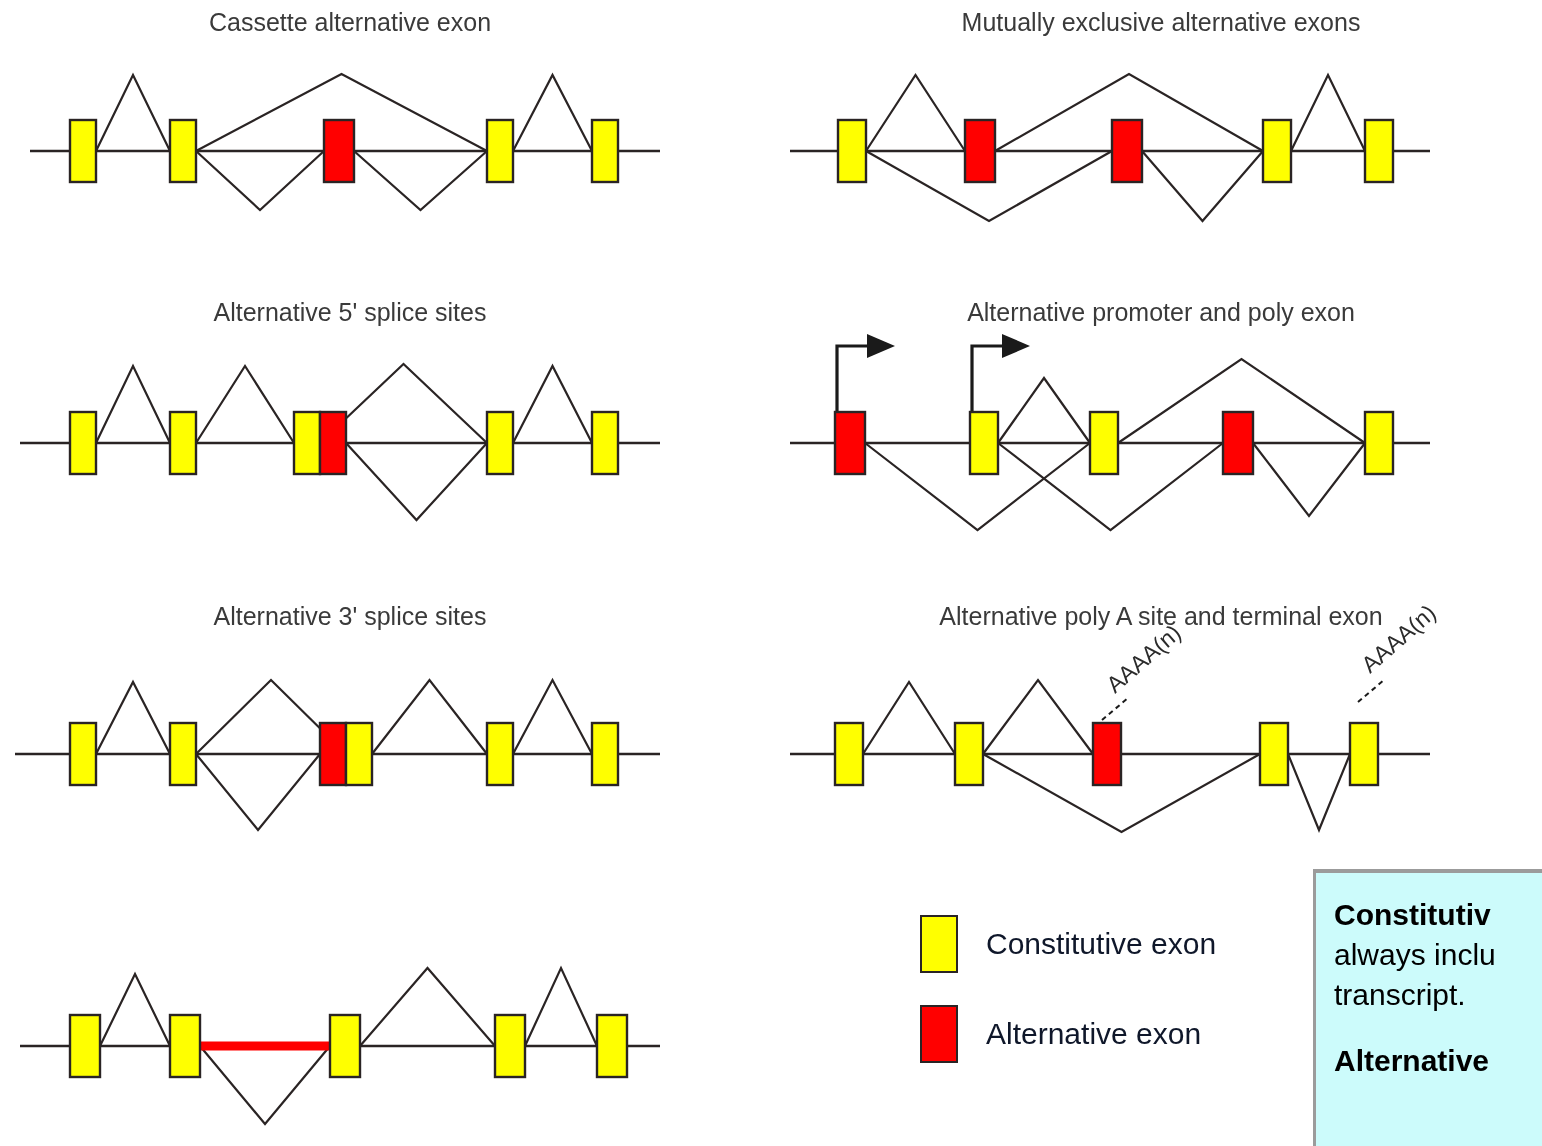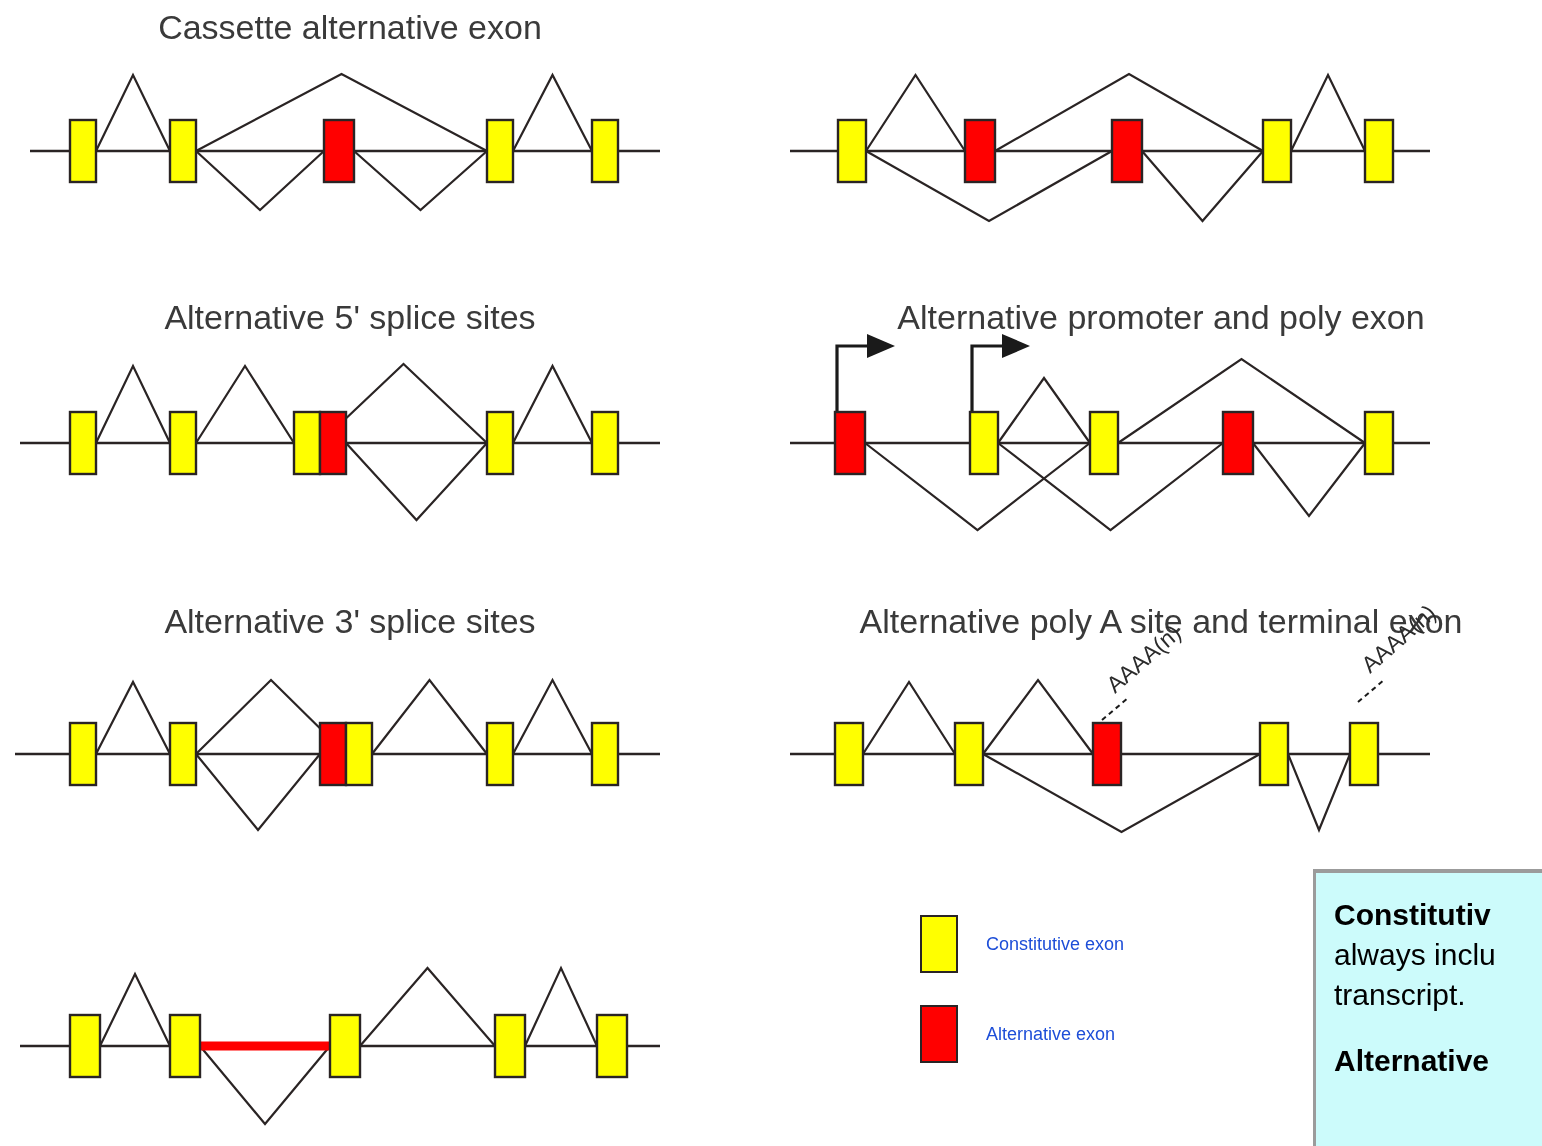--- a/index.html
+++ b/index.html
@@ -5,36 +5,36 @@
   html,body{margin:0;padding:0;background:#ffffff;}
   body{
     width:1542px;height:1146px;position:relative;overflow:hidden;
     font-family:"Liberation Sans", sans-serif;
     -webkit-font-smoothing:antialiased;
   }
   .panel{position:absolute;}
   .panel-title{
     position:absolute;top:0;left:0;width:100%;
     text-align:center;
-    font-size:34px;color:#3a3a3a;
+    font-size:25px;color:#3a3a3a;
     font-family:"Liberation Sans", sans-serif;
     white-space:nowrap;
     letter-spacing:0px;
   }
   .panel-canvas{position:absolute;left:0;}
   svg{display:block;overflow:visible;}
 
   
   #legend{position:absolute;left:920px;top:915px;width:380px;height:190px;}
   .legend-row{position:absolute;left:0;display:flex;align-items:center;}
   .legend-swatch{
     width:38px;height:58px;border:2px solid #2a2424;box-sizing:border-box;
   }
   .legend-label{
-    margin-left:28px;font-size:18px;color:#1d4ed8;
+    margin-left:28px;font-size:30px;color:#0f172a;
     font-family:"Liberation Sans", sans-serif;white-space:nowrap;
   }
 
   
   #callout{
     position:absolute;left:1313px;top:869px;width:300px;height:277px;
     background:#ccfbfb;
     border-top:4px solid #9b9b9b;
     border-left:3px solid #9b9b9b;
     box-sizing:border-box;
@@ -69,20 +69,21 @@
           <polyline points="513,101 552.5,25 592,101" fill="none" stroke="#2a2424" stroke-width="2.2"></polyline>
           <rect x="70" y="70" width="26" height="62" fill="#ffff00" stroke="#2a2424" stroke-width="2.4"></rect>
           <rect x="170" y="70" width="26" height="62" fill="#ffff00" stroke="#2a2424" stroke-width="2.4"></rect>
           <rect x="324" y="70" width="30" height="62" fill="#ff0000" stroke="#2a2424" stroke-width="2.4"></rect>
           <rect x="487" y="70" width="26" height="62" fill="#ffff00" stroke="#2a2424" stroke-width="2.4"></rect>
           <rect x="592" y="70" width="26" height="62" fill="#ffff00" stroke="#2a2424" stroke-width="2.4"></rect>
         </svg>
       </div>
     </div>
     <div class="panel" style="left: 780px; top: 8px; width: 762px; height: 250px;">
+      <div class="panel-title">Mutually exclusive alternative exons</div>
       <div class="panel-canvas" style="top: 42px;">
         <svg width="762" height="208" viewBox="0 0 762 208">
           <line x1="10" y1="101" x2="650" y2="101" stroke="#2a2424" stroke-width="2.4"></line>
           <polyline points="86,101 135.5,25 185,101" fill="none" stroke="#2a2424" stroke-width="2.2"></polyline>
           <polyline points="86,101 209,171 332,101" fill="none" stroke="#2a2424" stroke-width="2.2"></polyline>
           <polyline points="215,101 349,24 483,101" fill="none" stroke="#2a2424" stroke-width="2.2"></polyline>
           <polyline points="362,101 422.5,171 483,101" fill="none" stroke="#2a2424" stroke-width="2.2"></polyline>
           <polyline points="511,101 548,25 585,101" fill="none" stroke="#2a2424" stroke-width="2.2"></polyline>
           <rect x="58" y="70" width="28" height="62" fill="#ffff00" stroke="#2a2424" stroke-width="2.4"></rect>
           <rect x="185" y="70" width="30" height="62" fill="#ff0000" stroke="#2a2424" stroke-width="2.4"></rect>

